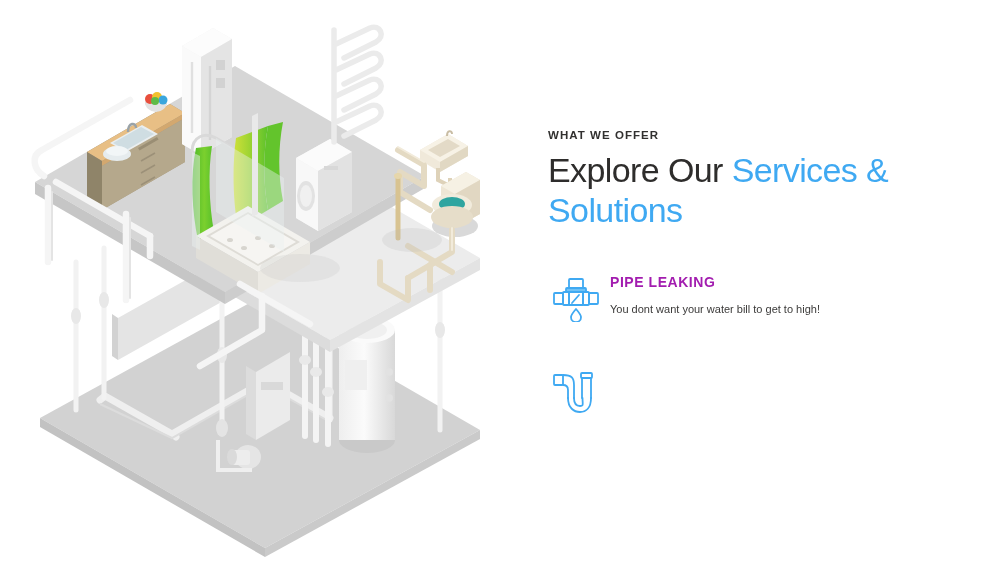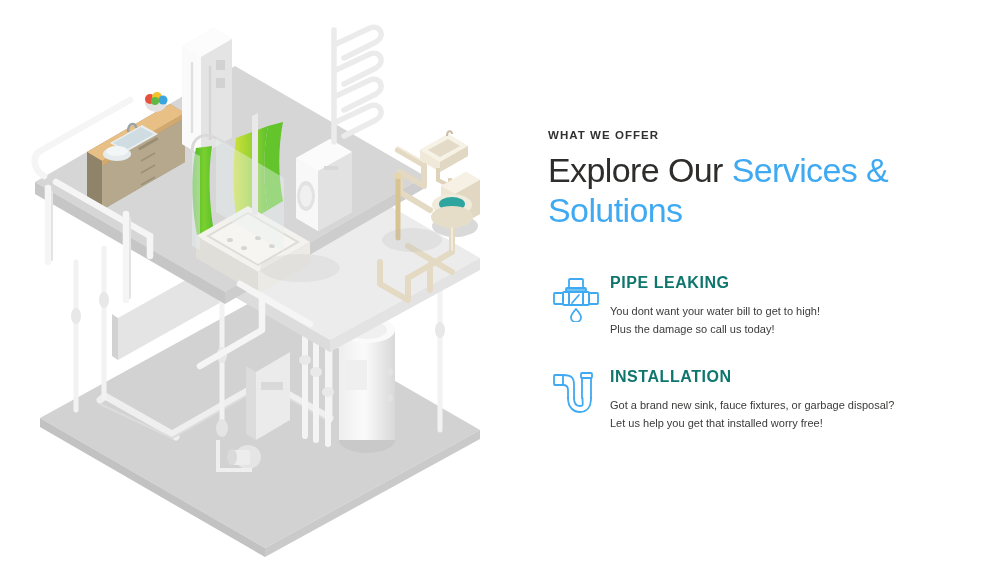--- a/index.html
+++ b/index.html
@@ -41,22 +41,22 @@
 
   .svc-icon {
     position:absolute; left:4px; top:4px;
     width:48px; height:46px;
   }
   .svc-icon svg { display:block; }
 
   .svc-body { margin-left:62px; padding-top:2px; }
 
   .svc-title {
-    font-size:16px; font-weight:bold;
-    letter-spacing:0.55px; color:#0f766e;
+    font-size:14px; font-weight:bold;
+    letter-spacing:0.55px; color:#a21caf;
     margin-bottom:11px;
   }
   .svc-line {
     font-size:11px; line-height:1.62;
     color:#3b3a39;
     white-space:nowrap;
   }
 </style>
 </head>
 <body>
@@ -330,43 +330,37 @@
             <path d="M17 16 L31 16 L31 29 L17 29 Z"></path>
 
             <path d="M20 27 L27 19"></path>
 
             <path d="M24 33 C20.5 37 19 39.2 19 41.2 A5 5 0 0 0 29 41.2 C29 39.2 27.5 37 24 33 Z"></path>
           </svg>
         </div>
         <div class="svc-body">
           <div class="svc-title">PIPE LEAKING</div>
           <div class="svc-line">You dont want your water bill to get to high!</div>
-          <div class="svc-line">Plus the damage so call us today!</div>
         </div>
       </div>
 
       <div class="service">
         <div class="svc-icon">
           <svg viewBox="0 0 48 46" xmlns="http://www.w3.org/2000/svg" fill="none" stroke="#3fa9f2" stroke-width="1.8" stroke-linecap="round" stroke-linejoin="round">
 
             <rect x="2" y="5" width="9" height="10" rx="1"></rect>
 
             <path d="M11 5 C20 5 22 8 22 15 L22 28"></path>
             <path d="M11 15 C15 15 16 17 16 20 L16 28"></path>
 
             <rect x="29" y="3" width="11" height="5" rx="1"></rect>
             <path d="M30 8 L30 28"></path>
             <path d="M39 8 L39 28"></path>
 
             <path d="M16 28 C16 38 22 42 28 42 C34 42 39 38 39 28"></path>
             <path d="M22 28 C22 34 24 36 28 36 C32 36 30.5 34 30.5 28"></path>
           </svg>
         </div>
-        <div class="svc-body">
-          <div class="svc-title">INSTALLATION</div>
-          <div class="svc-line">Got a brand new sink, fauce fixtures, or garbage disposal?</div>
-          <div class="svc-line">Let us help you get that installed worry free!</div>
-        </div>
       </div>
 
     </div>
   </div>
 </div>
 
 </body></html>

